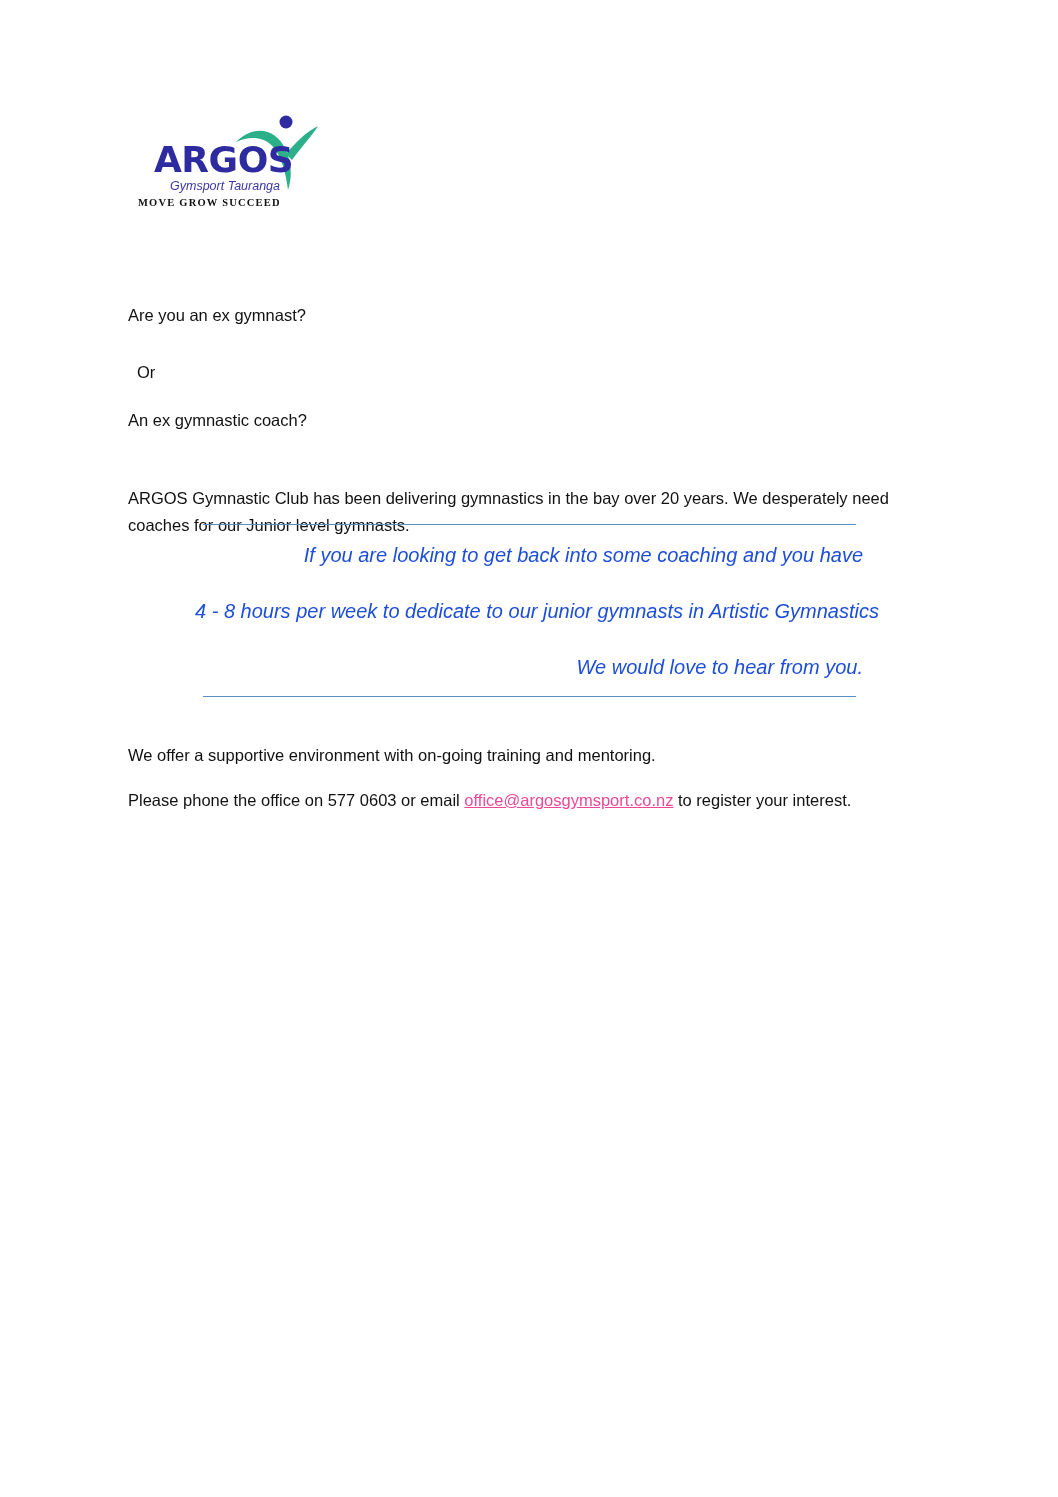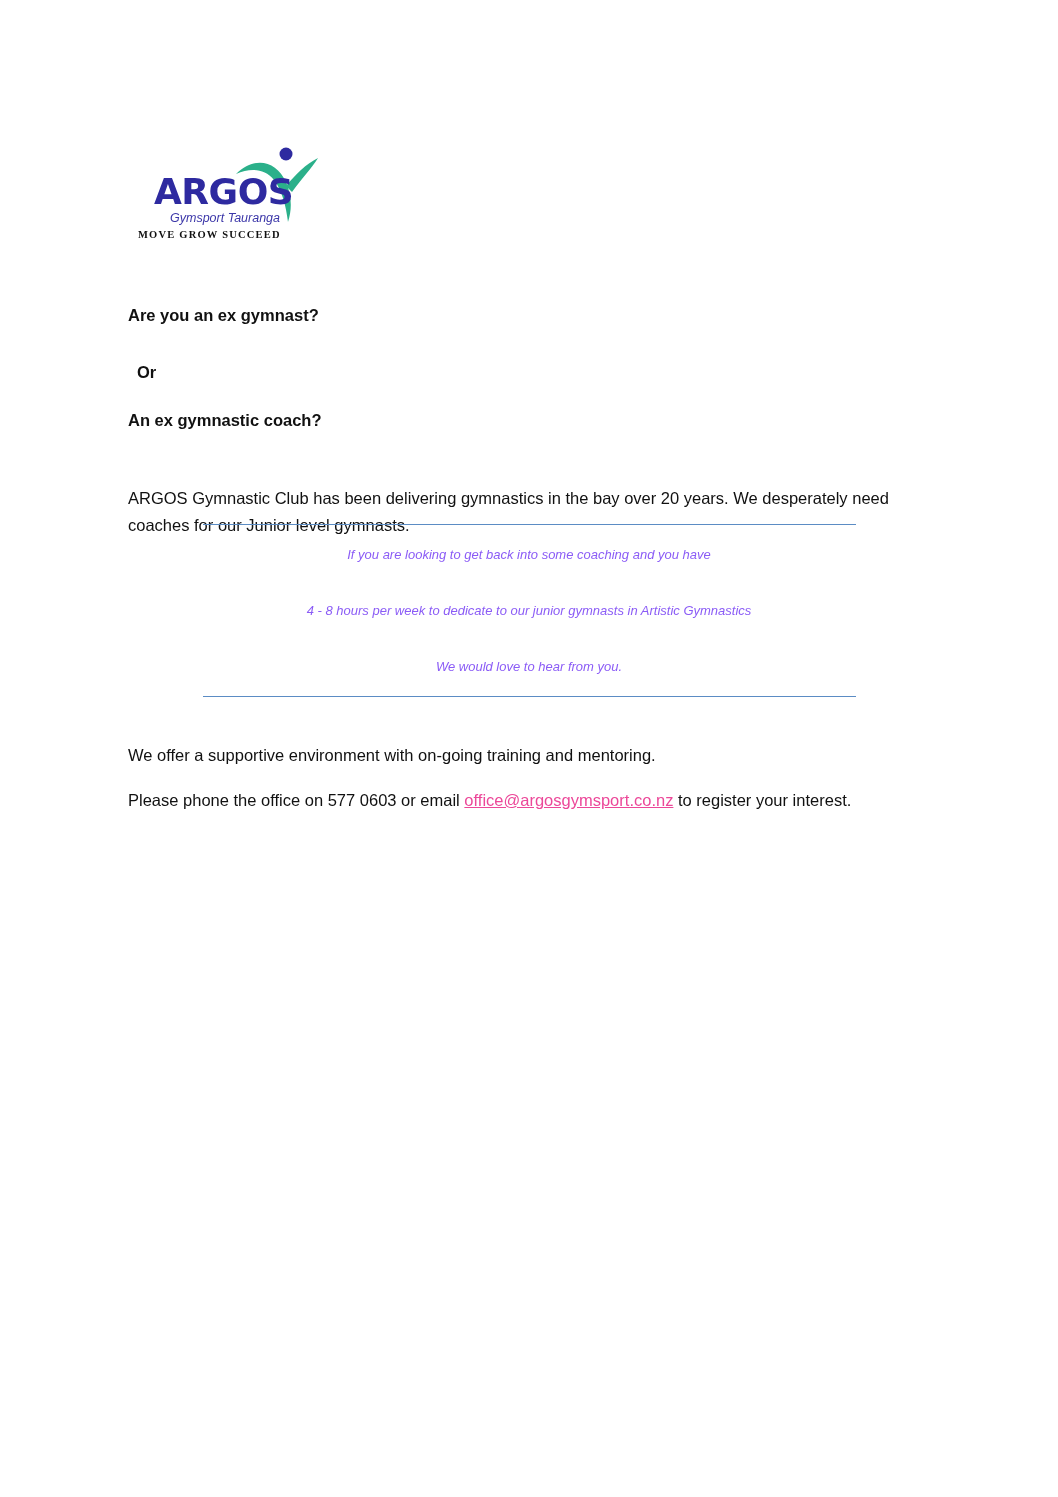--- a/index.html
+++ b/index.html
@@ -19,21 +19,21 @@
       position: absolute;
       left: 0; top: 0;
       width: 1058px;
       height: 1497px;
       background: #ffffff;
     }
     
     .logo {
       position: absolute;
       left: 136px;
-      top: 144px;
+      top: 112px;
       width: 190px;
       height: 104px;
     }
     .logo svg { position: absolute; left: 0; top: 0; }
     .logo-word {
       position: absolute;
       left: 18px;
       top: 30px;
       font-family: "DejaVu Sans", sans-serif;
       font-weight: bold;
@@ -65,43 +65,43 @@
       white-space: nowrap;
     }
     
     .txt {
       position: absolute;
       left: 128px;
       font-size: 16.5px;
       line-height: 27px;
       white-space: nowrap;
     }
-    .bold { font-weight: bold; }
+    .bold { font-weight: normal; }
     .para {
       position: absolute;
       left: 128px;
       width: 780px;
       font-size: 16.5px;
       line-height: 27px;
     }
     .rule {
       position: absolute;
       left: 203px;
       width: 653px;
       height: 0;
       border-top: 1px solid #5b8cc4;
     }
     .quote {
       position: absolute;
       left: 195px;
       width: 668px;
-      text-align: center;
+      text-align: right;
       font-style: italic;
-      font-size: 13px;
-      color: #8b5cf6;
+      font-size: 20px;
+      color: #1d4ed8;
       line-height: 24px;
       white-space: nowrap;
     }
     .link {
       color: #ec4899;
       text-decoration: underline;
       cursor: pointer;
     }
   </style>
 </head>

